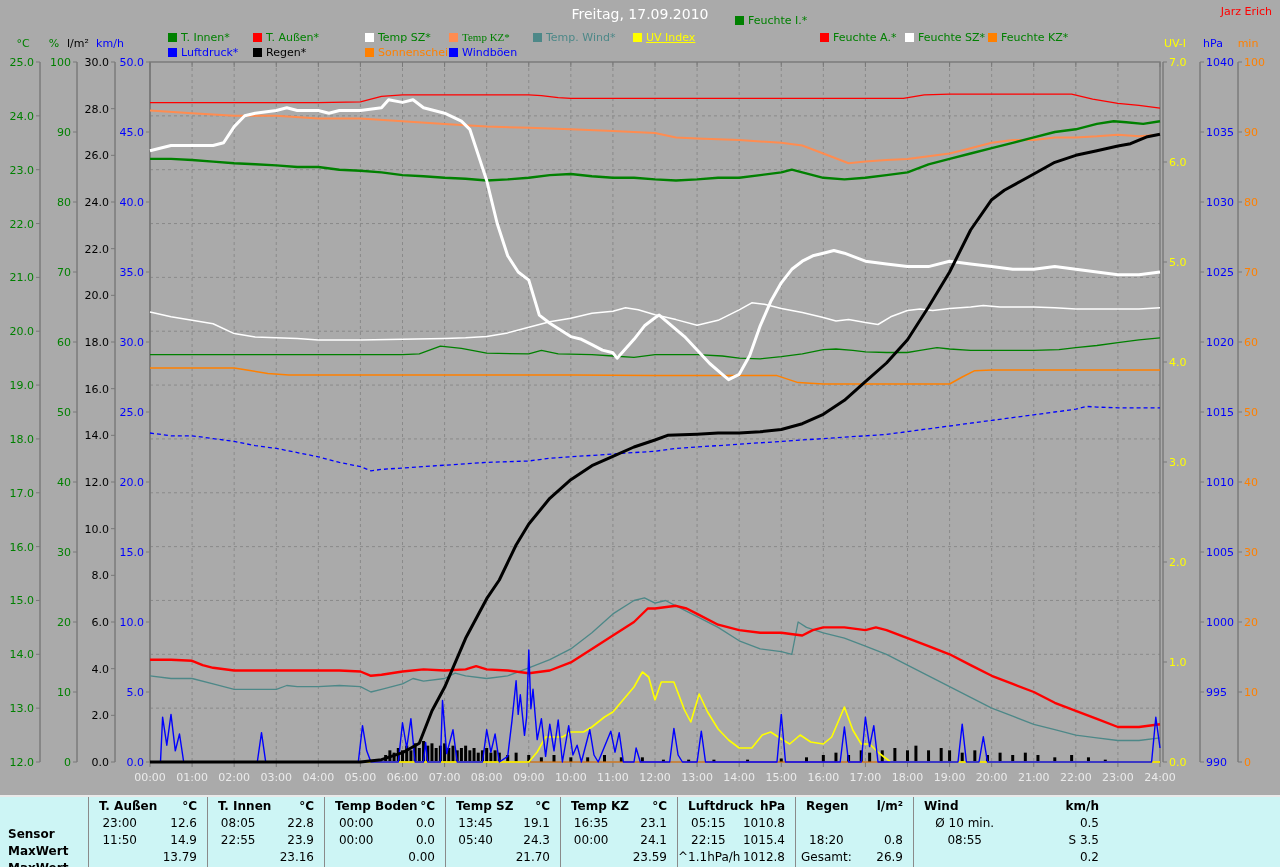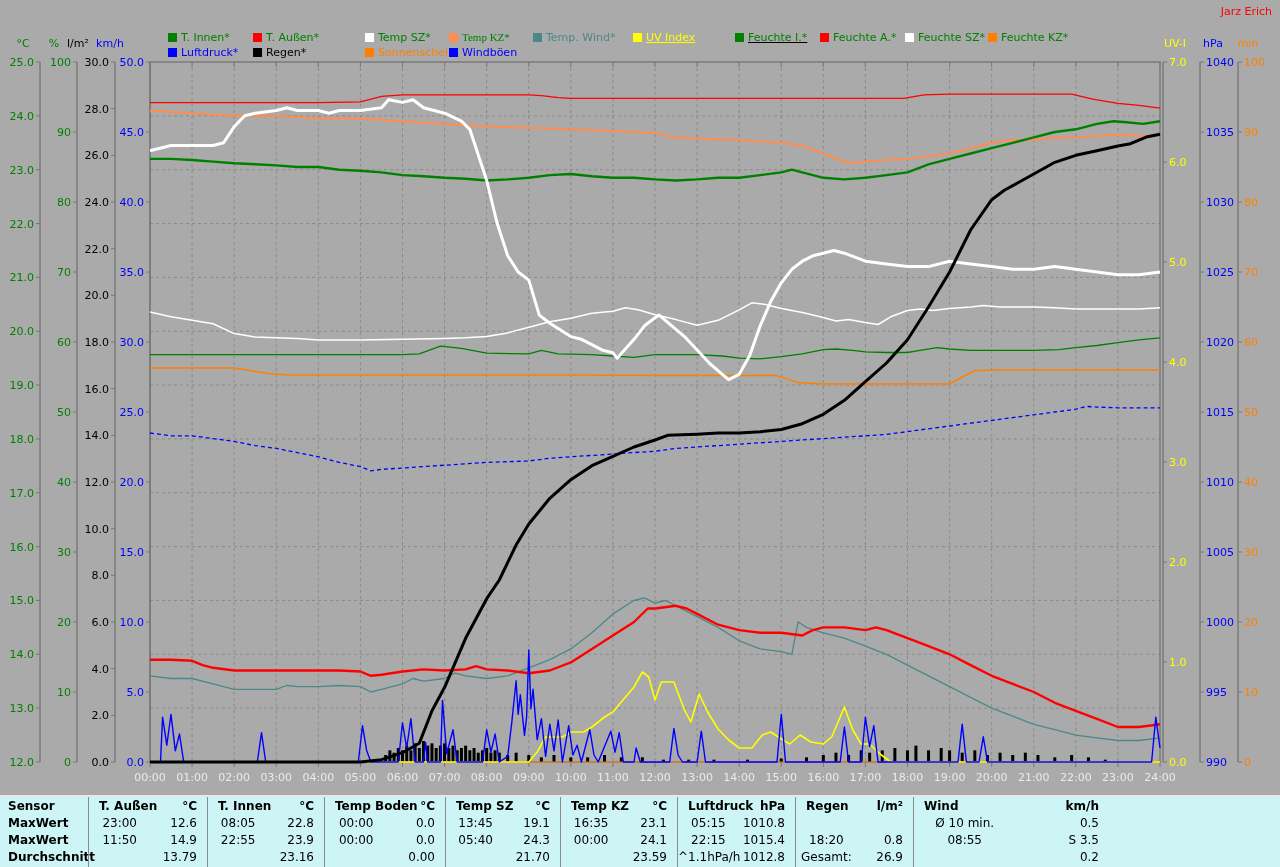--- a/index.html
+++ b/index.html
@@ -10,39 +10,40 @@
   .ax-head{position:absolute;top:37px;font-size:11px;text-align:center;}
   #legend .leg-item{position:absolute;height:12px;font-size:11px;white-space:nowrap;}
   #legend .sq{display:inline-block;width:9px;height:9px;margin-right:4px;vertical-align:-1px;}
   #chart-svg{position:absolute;top:0;left:0;}
   #stats-table{position:absolute;top:795px;left:0;width:1280px;height:72px;background:#cdf5f5;
     border-top:2px solid #e9e9e9;display:flex;font-size:12px;color:#000;}
   .tcol{box-sizing:border-box;height:72px;}
   .tcol + .tcol{border-left:1px solid #8a8a8a;}
   .trow{height:17px;line-height:17px;display:flex;}
   .trow.hdr{font-weight:bold;padding-top:1px;}
-  .tlabel{font-weight:bold;padding-left:8px;}
+  .tlabel{font-weight:bold;padding-left:8px;margin-top:28px;}
   .tname{flex:1;padding-left:10px;font-weight:bold;}
   .tunit{padding-right:10px;font-weight:bold;}
   .ttime{width:52%;text-align:center;}
   .tval{width:48%;text-align:right;padding-right:10px;box-sizing:border-box;}
 </style>
 </head>
 <body>
 
 <div id="stage">
+  <div id="page-title">Freitag, 17.09.2010</div>
   <div id="author">Jarz Erich</div>
   <div id="legend">
       <span class="leg-item" style="left: 168px; top: 31px;"><span class="sq" style="background: rgb(0, 128, 0);"></span><span style="color: rgb(0, 128, 0);">T. Innen*</span></span>
       <span class="leg-item" style="left: 253px; top: 31px;"><span class="sq" style="background: rgb(255, 0, 0);"></span><span style="color: rgb(0, 128, 0);">T. Außen*</span></span>
       <span class="leg-item" style="left: 365px; top: 31px;"><span class="sq" style="background: rgb(255, 255, 255);"></span><span style="color: rgb(0, 128, 0);">Temp SZ*</span></span>
       <span class="leg-item" style="left: 449px; top: 31px; font-family: Liberation Serif, serif;"><span class="sq" style="background: rgb(255, 140, 80);"></span><span style="color: rgb(0, 128, 0);">Temp KZ*</span></span>
       <span class="leg-item" style="left: 533px; top: 31px;"><span class="sq" style="background: rgb(77, 136, 136);"></span><span style="color: rgb(77, 136, 136);">Temp. Wind*</span></span>
       <span class="leg-item" style="left: 633px; top: 31px;"><span class="sq" style="background: rgb(255, 255, 0);"></span><span style="color: rgb(255, 255, 0); text-decoration: underline;">UV Index</span></span>
-      <span class="leg-item" style="left: 735px; top: 31px; text-decoration: underline;"><span class="sq" style="background: rgb(0, 128, 0);"></span><span style="color: rgb(0, 128, 0);">Feuchte I.*</span></span>
+      <span class="leg-item" style="left: 735px; top: 14px;"><span class="sq" style="background: rgb(0, 128, 0);"></span><span style="color: rgb(0, 128, 0);">Feuchte I.*</span></span>
       <span class="leg-item" style="left: 820px; top: 31px;"><span class="sq" style="background: rgb(255, 0, 0);"></span><span style="color: rgb(0, 128, 0);">Feuchte A.*</span></span>
       <span class="leg-item" style="left: 905px; top: 31px;"><span class="sq" style="background: rgb(255, 255, 255);"></span><span style="color: rgb(0, 128, 0);">Feuchte SZ*</span></span>
       <span class="leg-item" style="left: 988px; top: 31px;"><span class="sq" style="background: rgb(255, 128, 0);"></span><span style="color: rgb(0, 128, 0);">Feuchte KZ*</span></span>
       <span class="leg-item" style="left: 168px; top: 46px;"><span class="sq" style="background: rgb(0, 0, 255);"></span><span style="color: rgb(0, 0, 255);">Luftdruck*</span></span>
       <span class="leg-item" style="left: 253px; top: 46px;"><span class="sq" style="background: rgb(0, 0, 0);"></span><span style="color: rgb(0, 0, 0);">Regen*</span></span>
       <span class="leg-item" style="left: 365px; top: 46px;"><span class="sq" style="background: rgb(255, 128, 0);"></span><span style="color: rgb(255, 128, 0);">Sonnenschein</span></span>
       <span class="leg-item" style="left: 449px; top: 46px;"><span class="sq" style="background: rgb(0, 0, 255);"></span><span style="color: rgb(0, 0, 255);">Windböen</span></span>
     </div>
   <div id="axis-heads">
       <span class="ax-head" style="left: 8px; width: 30px; color: rgb(0, 128, 0);">°C</span>

